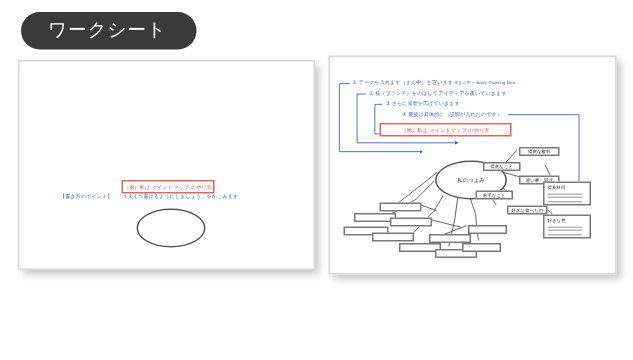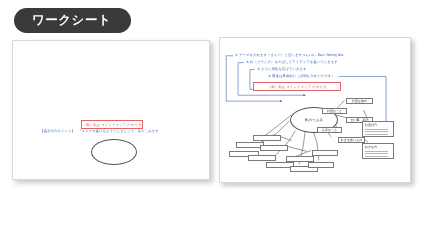--- a/index.html
+++ b/index.html
@@ -19,21 +19,21 @@
     left: 14px;
     top: 8px;
     height: 25px;
     padding: 0 20px 0 18px;
     background: #3a3a3a;
     border-radius: 13px;
     display: flex;
     align-items: center;
     color: #ffffff;
     font-size: 12.5px;
-    font-weight: bold;
+    font-weight: normal;
     letter-spacing: 0.5px;
     white-space: nowrap;
   }
 
   
   .panel {
     position: absolute;
     background: #ffffff;
     border: 1px solid #d8d8d8;
     box-shadow: 3px 3px 5px rgba(0,0,0,0.22);

